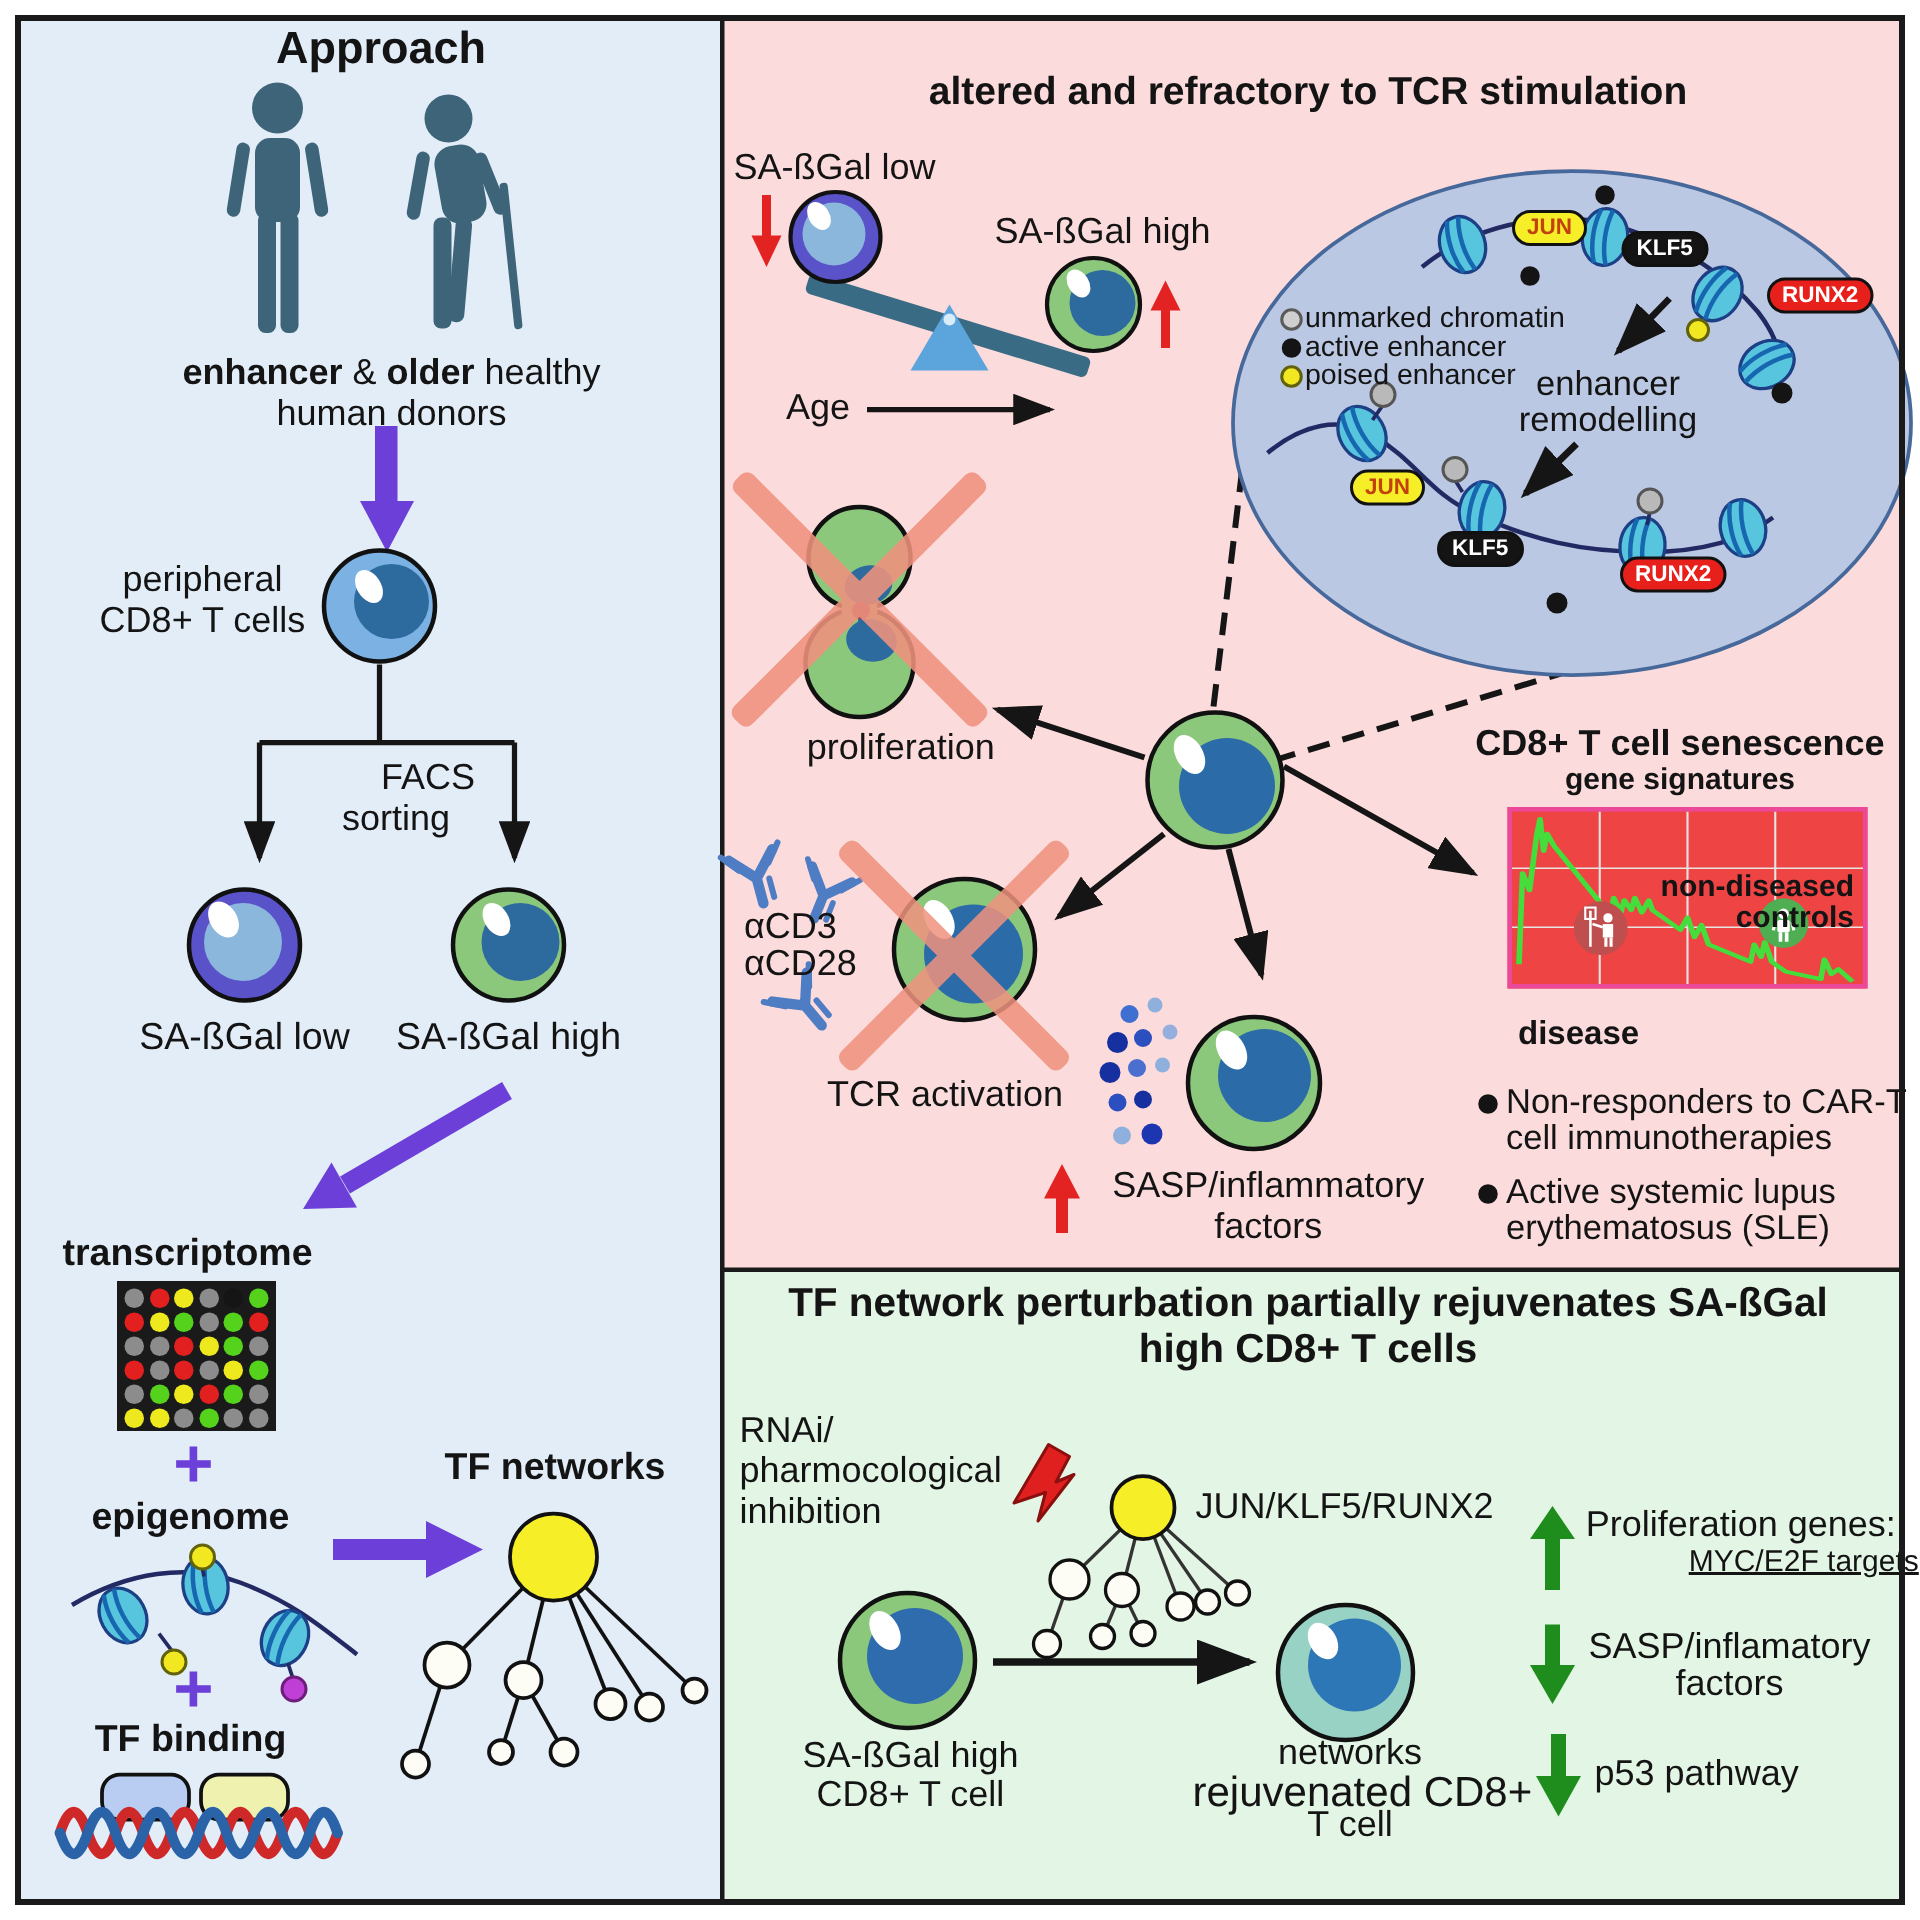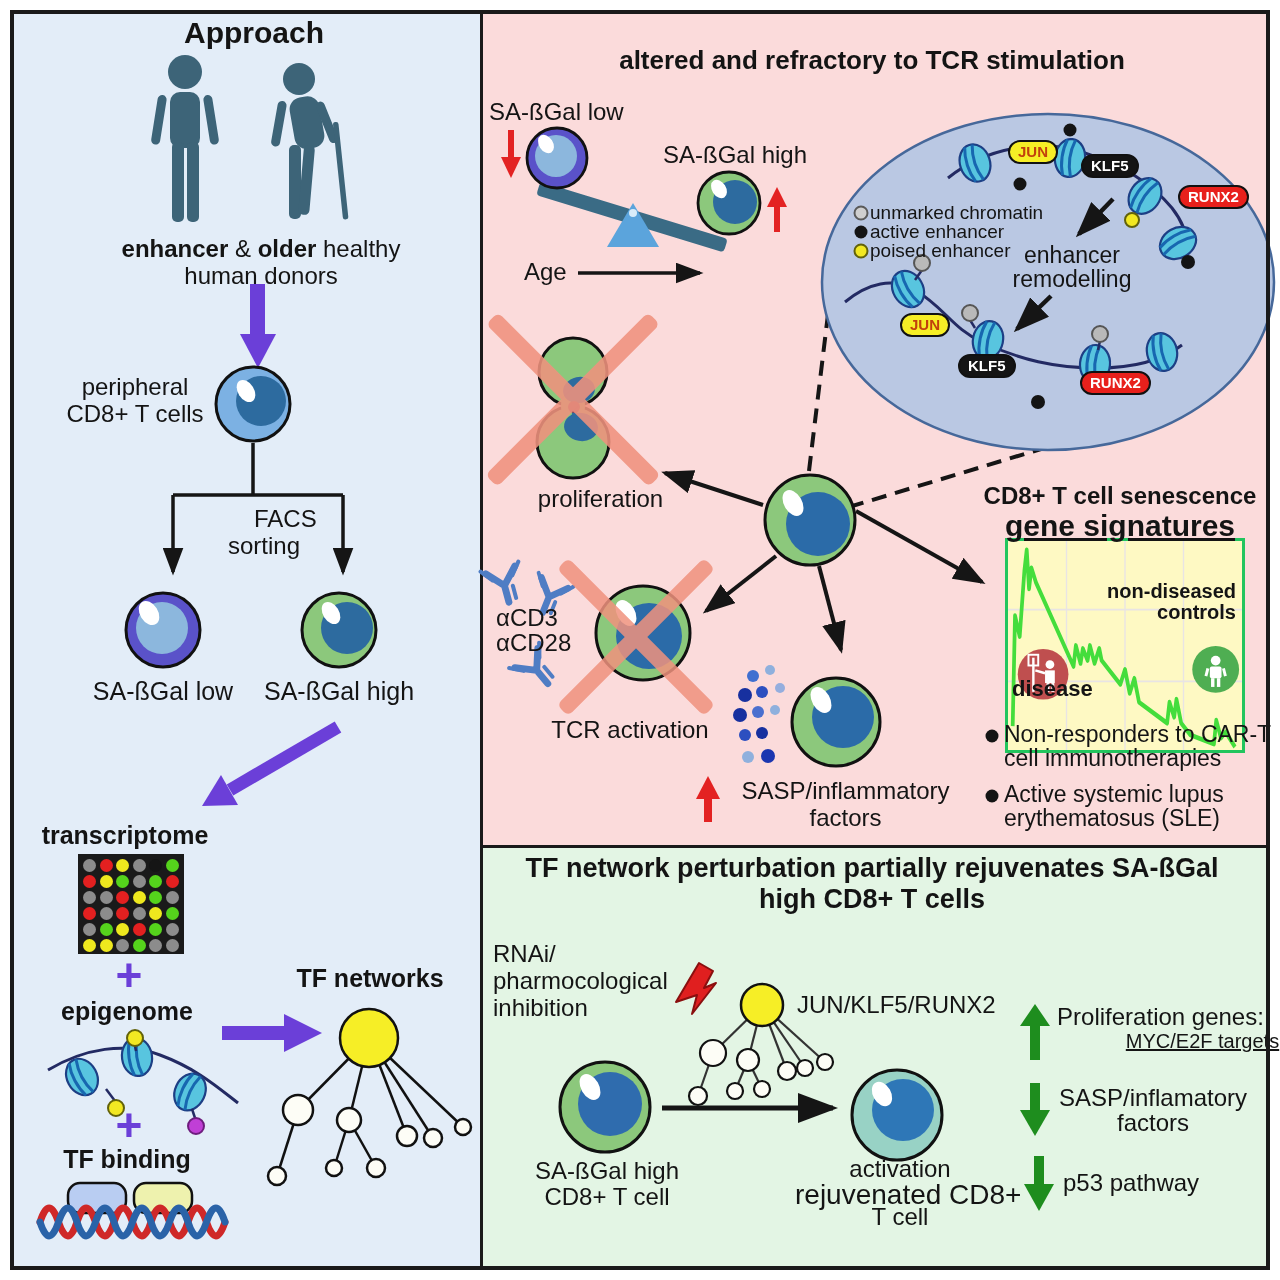--- a/index.html
+++ b/index.html
@@ -14,21 +14,21 @@
   .c{text-align:center;}
   .b{font-weight:bold;}
   .nw{white-space:nowrap;}
   .purple{color:#6b3fd8;}
   .pill{position:absolute;z-index:30;border:2.5px solid #111;border-radius:14px;font-weight:bold;font-size:15px;padding:1px 8px;line-height:1.2;text-align:center;}
   .pill.yellow{background:#f6ee26;color:#c2410c;}
   .pill.black{background:#141414;color:#fff;}
   .pill.red{background:#e8201c;color:#fff;margin-left:34px;}
   #microarray{position:absolute;left:78px;top:854px;width:106px;height:100px;background:#1a1a1a;display:grid;grid-template-columns:repeat(6,1fr);gap:3px;padding:5px;box-sizing:border-box;z-index:15;}
   #microarray .dot{width:13px;height:13px;border-radius:50%;}
-  #gene-chart{position:absolute;left:1005px;top:538px;width:240px;height:215px;background:#fef9c3;border:3px solid #22c55e;box-sizing:border-box;z-index:15;}
+  #gene-chart{position:absolute;left:1005px;top:538px;width:240px;height:121px;background:#ef4444;border:3px solid #ec4899;box-sizing:border-box;z-index:15;}
   #gene-chart svg{position:absolute;left:0;top:0;width:100%;height:100%;}
 </style>
 </head>
 <body>
 
 <div id="fig">
   <div class="panel" id="panel-approach"></div>
   <div class="panel" id="panel-senescence"></div>
   <div class="panel" id="panel-rejuvenation"></div>
 
@@ -400,21 +400,21 @@
   <div class="pill yellow" style="left:900px;top:313px;">JUN</div>
   <div class="pill black" style="left:958px;top:354px;">KLF5</div>
   <div class="pill red" style="left:1046px;top:371px;">RUNX2</div>
   <div class="t c nw" style="left:518px;top:486px;width:165px;font-size:24px;">proliferation</div>
   <div class="t nw" style="left:496px;top:605px;font-size:24px;">αCD3</div>
   <div class="t nw" style="left:496px;top:630px;font-size:24px;">αCD28</div>
   <div class="t c nw" style="left:535px;top:717px;width:190px;font-size:24px;">TCR activation</div>
   <div class="t c nw" style="left:728px;top:778px;width:235px;font-size:24px;">SASP/inflammatory</div>
   <div class="t c nw" style="left:728px;top:805px;width:235px;font-size:24px;">factors</div>
   <div class="t c b nw" style="left:975px;top:483px;width:290px;font-size:24px;">CD8+ T cell senescence</div>
-  <div class="t c b nw" style="left:975px;top:509px;width:290px;font-size:30px;text-decoration:underline;">gene signatures</div>
+  <div class="t c b nw" style="left:975px;top:509px;width:290px;font-size:20px;">gene signatures</div>
 
   <div id="gene-chart">
     <svg id="geneplot" viewBox="0 0 100 70" preserveAspectRatio="none">
       <g stroke="#e8e4e4" stroke-width="0.6">
         <line x1="25" y1="0" x2="25" y2="70"></line>
           <line x1="50" y1="0" x2="50" y2="70"></line>
           <line x1="75" y1="0" x2="75" y2="70"></line>
         <line x1="0" y1="23" x2="100" y2="23"></line>
           <line x1="0" y1="47" x2="100" y2="47"></line>
       </g>
@@ -452,21 +452,21 @@
   <div class="t nw" style="left:1004px;top:806px;font-size:23px;">erythematosus (SLE)</div>
 
   <div class="t c b nw" style="left:488px;top:854px;width:768px;font-size:27px;">TF network perturbation partially rejuvenates SA-ßGal</div>
   <div class="t c b nw" style="left:488px;top:885px;width:768px;font-size:27px;">high CD8+ T cells</div>
   <div class="t nw" style="left:493px;top:941px;font-size:24px;">RNAi/</div>
   <div class="t nw" style="left:493px;top:968px;font-size:24px;">pharmocological</div>
   <div class="t nw" style="left:493px;top:995px;font-size:24px;">inhibition</div>
   <div class="t nw" style="left:797px;top:992px;font-size:24px;">JUN/KLF5/RUNX2</div>
   <div class="t c nw" style="left:507px;top:1158px;width:200px;font-size:24px;">SA-ßGal high</div>
   <div class="t c nw" style="left:507px;top:1184px;width:200px;font-size:24px;">CD8+ T cell</div>
-  <div class="t c nw" style="left:795px;top:1156px;width:210px;font-size:24px;">activation</div>
+  <div class="t c nw" style="left:795px;top:1156px;width:210px;font-size:24px;">networks</div>
   <div class="t c nw" style="left:795px;top:1180px;width:210px;font-size:28px;">rejuvenated CD8+</div>
   <div class="t c nw" style="left:795px;top:1204px;width:210px;font-size:24px;">T cell</div>
   <div class="t c nw" style="left:1053px;top:1004px;width:215px;font-size:24px;">Proliferation genes:</div>
   <div class="t c nw" style="left:1095px;top:1030px;width:215px;font-size:20px;text-decoration:underline;">MYC/E2F targets</div>
   <div class="t c nw" style="left:1053px;top:1085px;width:200px;font-size:24px;">SASP/inflamatory</div>
   <div class="t c nw" style="left:1053px;top:1110px;width:200px;font-size:24px;">factors</div>
   <div class="t nw" style="left:1063px;top:1170px;font-size:24px;">p53 pathway</div>
 
   <div class="frame"></div>
 </div>

